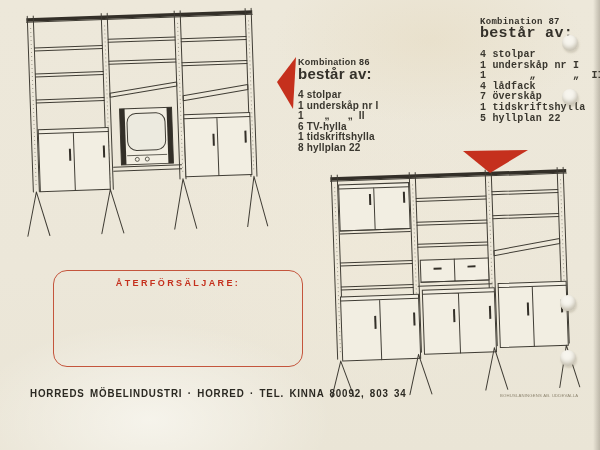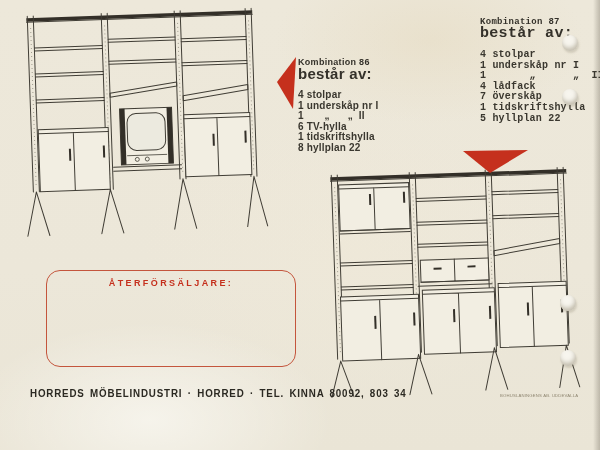--- a/index.html
+++ b/index.html
@@ -28,21 +28,21 @@
   
   .combo{position:absolute;color:#34312a;}
   .combo .title{font-size:9px;font-weight:700;letter-spacing:.3px;line-height:11px;white-space:pre;}
   .combo .subtitle{font-size:15px;font-weight:700;letter-spacing:.3px;line-height:11px;}
   .combo .items{margin-top:11px;}
   .combo .li{font-size:10px;font-weight:700;letter-spacing:.2px;line-height:10.6px;white-space:pre;color:#3a372f;}
   
   .arrow-svg{position:absolute;}
   
   .dealer-box{
-    position:absolute;left:46px;top:270px;width:248px;height:95px;
+    position:absolute;left:53px;top:270px;width:248px;height:95px;
     border:1.3px solid #c4553c;border-radius:14px;
     background:rgba(255,255,255,0.0);
   }
   .dealer-box .label{
     margin-top:7px;text-align:center;
     font-size:9px;font-weight:700;letter-spacing:2.4px;color:#c5301d;
   }
   
   .footer-line{
     position:absolute;left:30px;top:387px;

